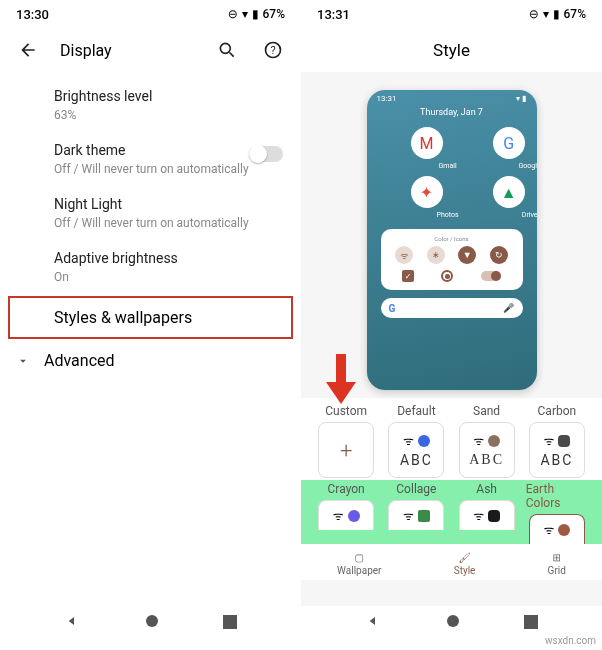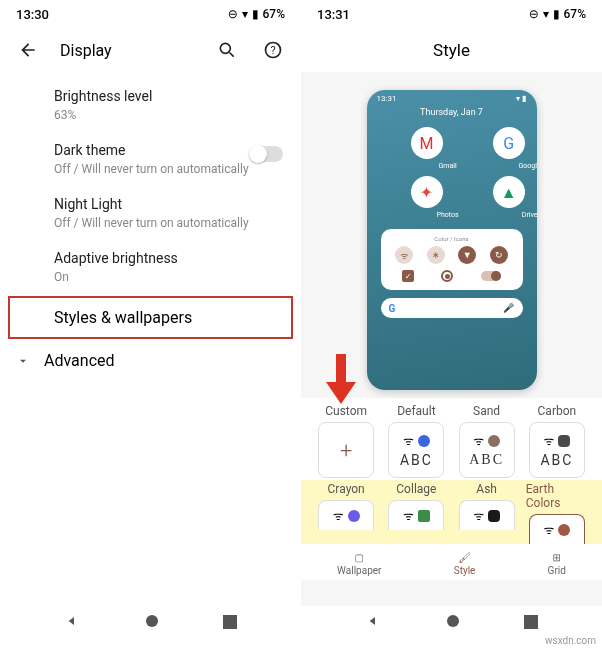--- a/index.html
+++ b/index.html
@@ -51,21 +51,21 @@
   .red-arrow { position:absolute; left:25px; bottom:-10px; }
   .styles-grid { padding:6px 14px 2px; display:grid; grid-template-columns:repeat(4,1fr); gap:8px; background:#fff;}
   .style-cell { display:flex; flex-direction:column; align-items:center; gap:4px;}
   .style-lbl { font-size:12px; color:#555;}
   .style-box { width:56px; height:56px; border:1px solid #ddd; border-radius:8px; display:flex; flex-direction:column; align-items:center; justify-content:center; gap:3px; background:#fff;}
   .style-box .plus { font-size:22px; color:#8a5a48; font-weight:300;}
   .dots { display:flex; gap:4px; align-items:center;}
   .wifi{font-size:12px;}
   .dot { width:12px;height:12px;border-radius:50%; }
   .abc { font-size:14px; letter-spacing:2px; color:#333;}
-  .row2 { padding:2px 14px 0; display:grid; grid-template-columns:repeat(4,1fr); gap:8px; background:#fef9c3;}
+  .row2 { padding:2px 14px 0; display:grid; grid-template-columns:repeat(4,1fr); gap:8px; background:#86efac;}
   .half-box { width:56px; height:30px; border:1px solid #ddd; border-top-left-radius:8px; border-top-right-radius:8px; border-bottom:0; display:flex; align-items:center; justify-content:center; gap:4px; margin:0 auto; background:#fff;}
   .half-box.sel{border-color:#8a5a48;}
   .bottom-tabs { display:flex; justify-content:space-around; padding:8px 0 4px; background:#fff;}
   .tab { display:flex; flex-direction:column; align-items:center; gap:2px; font-size:10px; color:#666;}
   .tab.active { color:#8a5a48;}
   .watermark { position:absolute; bottom:4px; right:6px; font-size:10px; color:#999;text-align:center;}
 </style>
 </head>
 <body>
 

